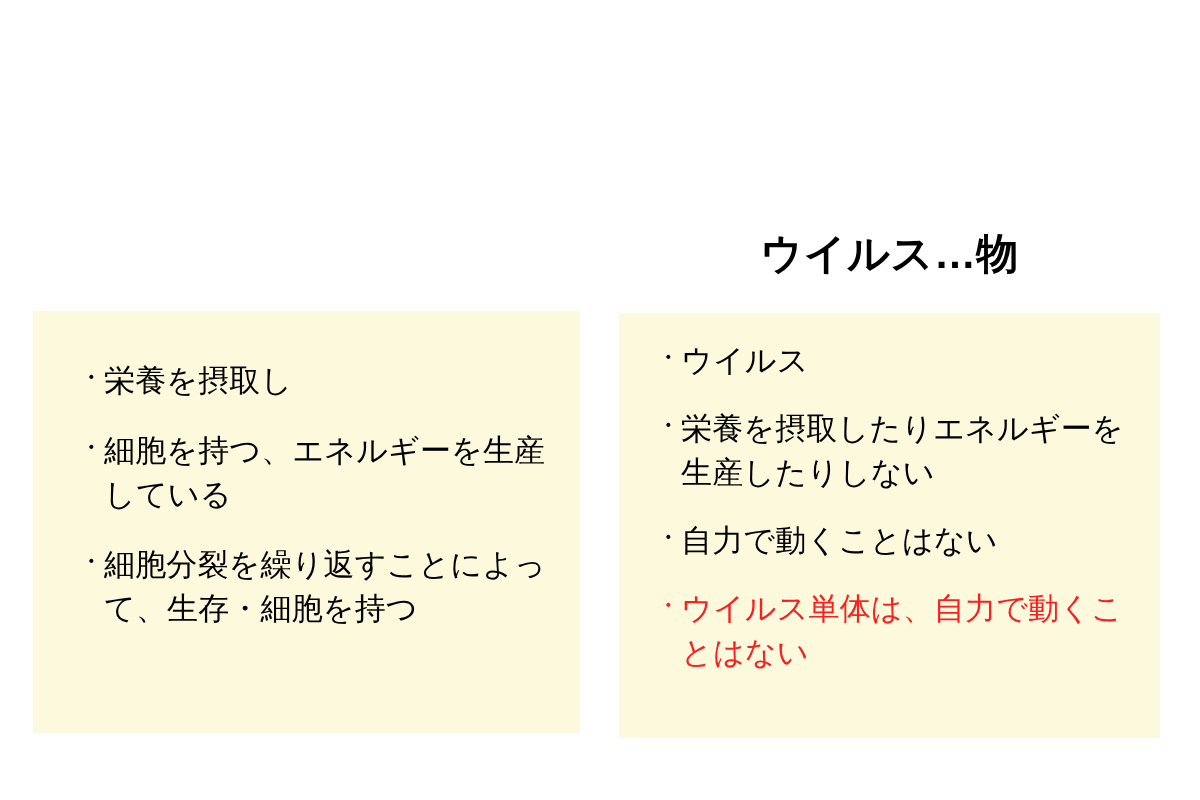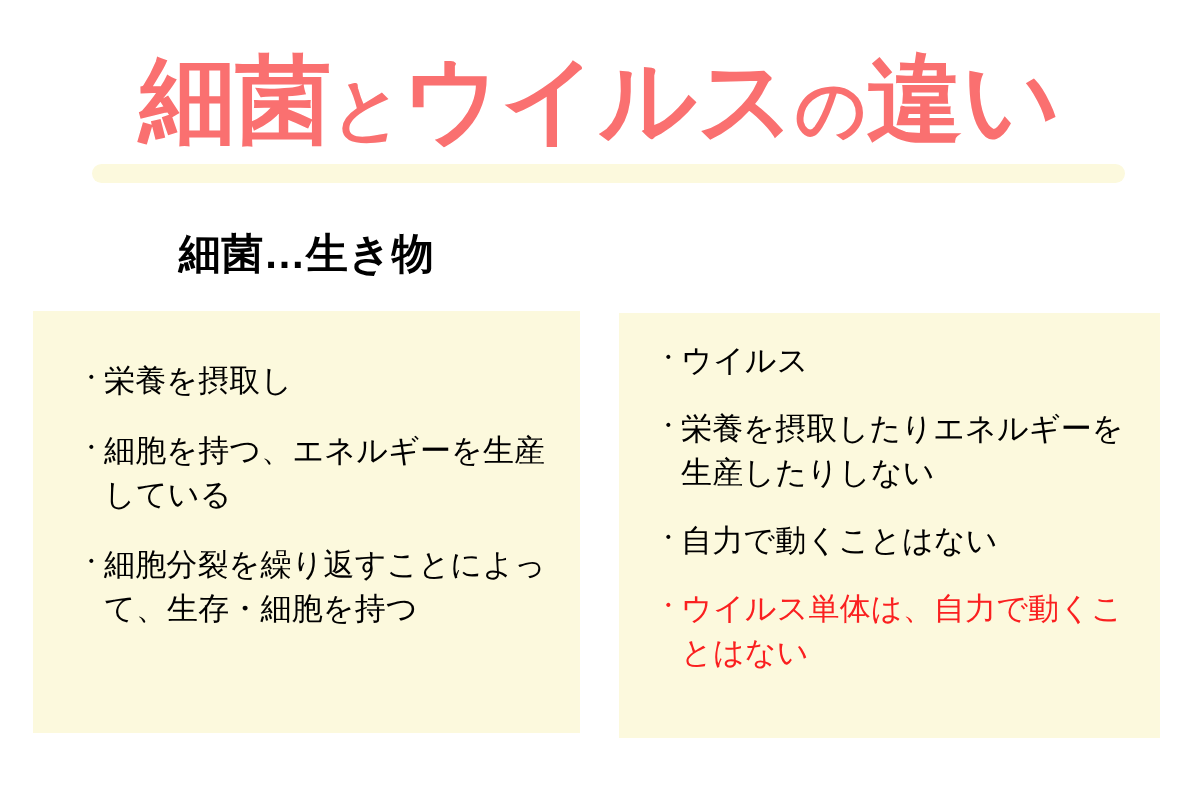--- a/index.html
+++ b/index.html
@@ -142,28 +142,22 @@
     flex: 1 1 auto;
     letter-spacing: 0.005em;
   }
   .bullet-item.accent { color: #fa2020; }
 </style>
 </head>
 <body>
 
 <div class="slide">
 
-  <div class="title-block">
-    <div class="title-highlight"></div>
-    <div class="title-text">
-      <span class="title-kanji">細菌</span><span class="title-kana">と</span><span class="title-kanji">ウイルス</span><span class="title-kana">の</span><span class="title-kanji">違い</span>
-    </div>
-  </div>
-
-  <div class="col-head col-head-left">細菌…生き物</div>
+
+  <div class="col-head col-head-right">ウイルス…物</div>
 
   <div class="panel panel-left">
     <ul class="bullet-list">
 
       <li class="bullet-item">
         <span class="bullet-dot">・</span>
         <span class="bullet-text">栄養を摂取し</span>
       </li>
 
       <li class="bullet-item">

